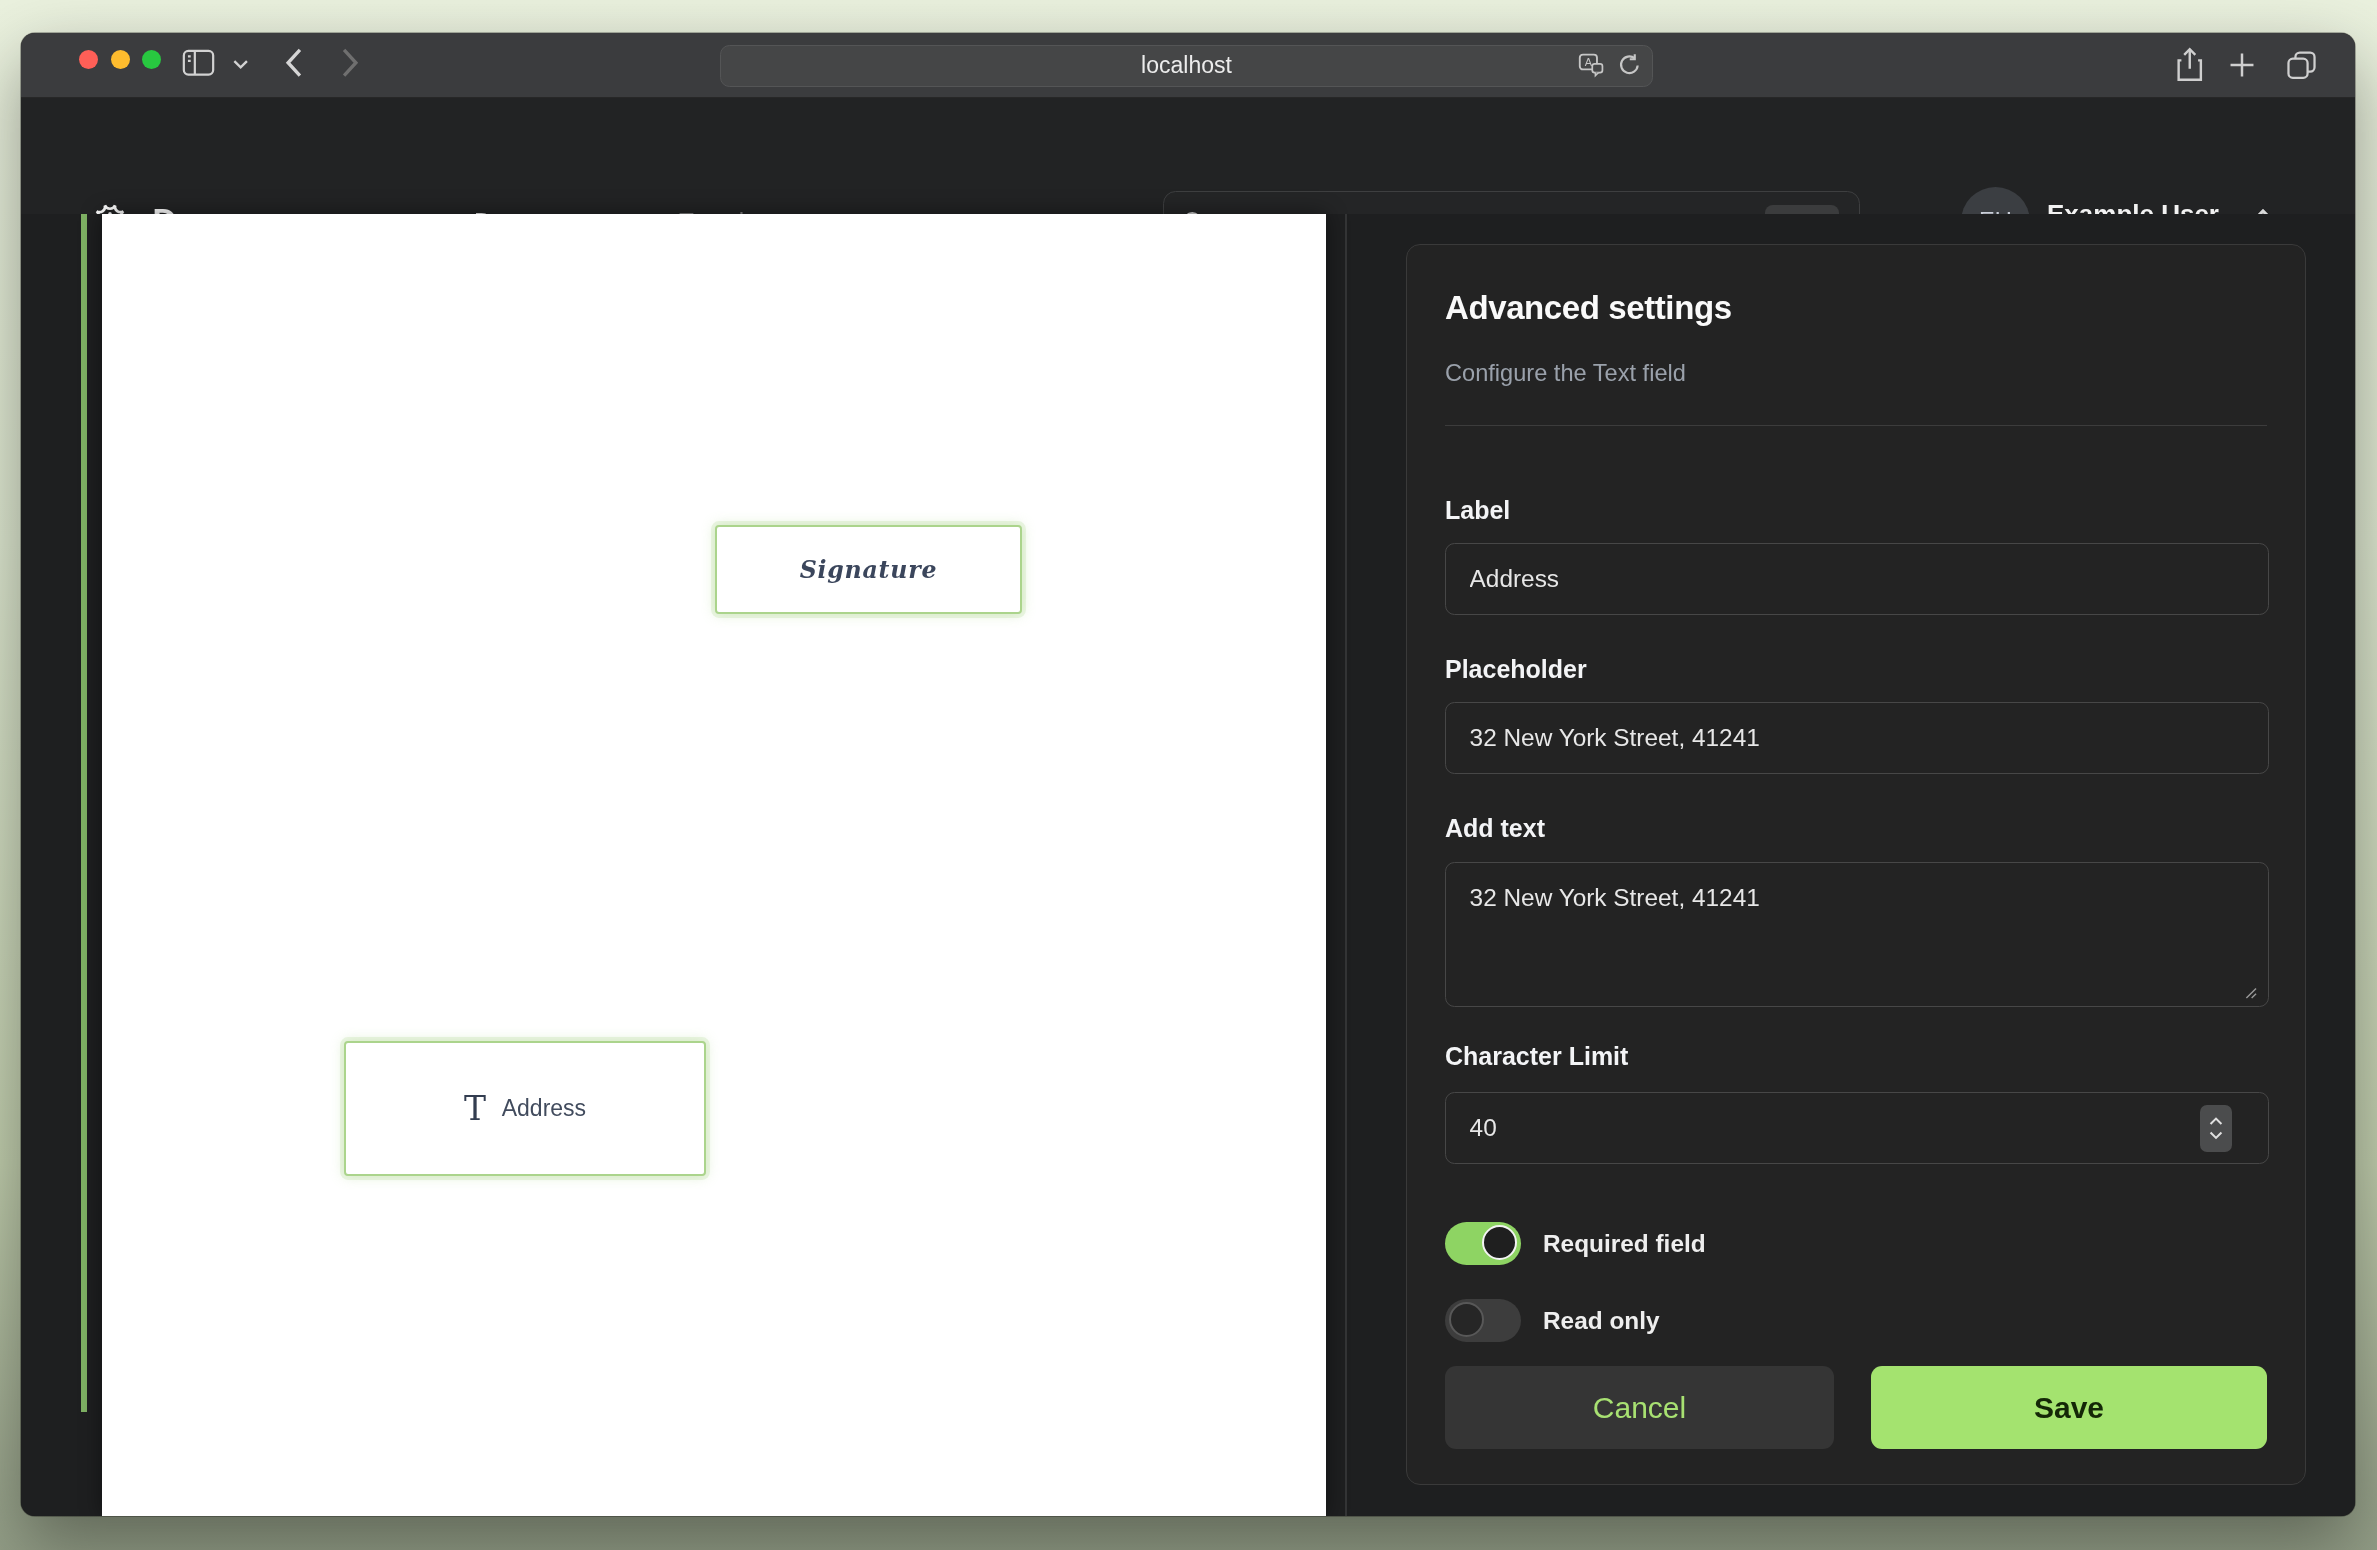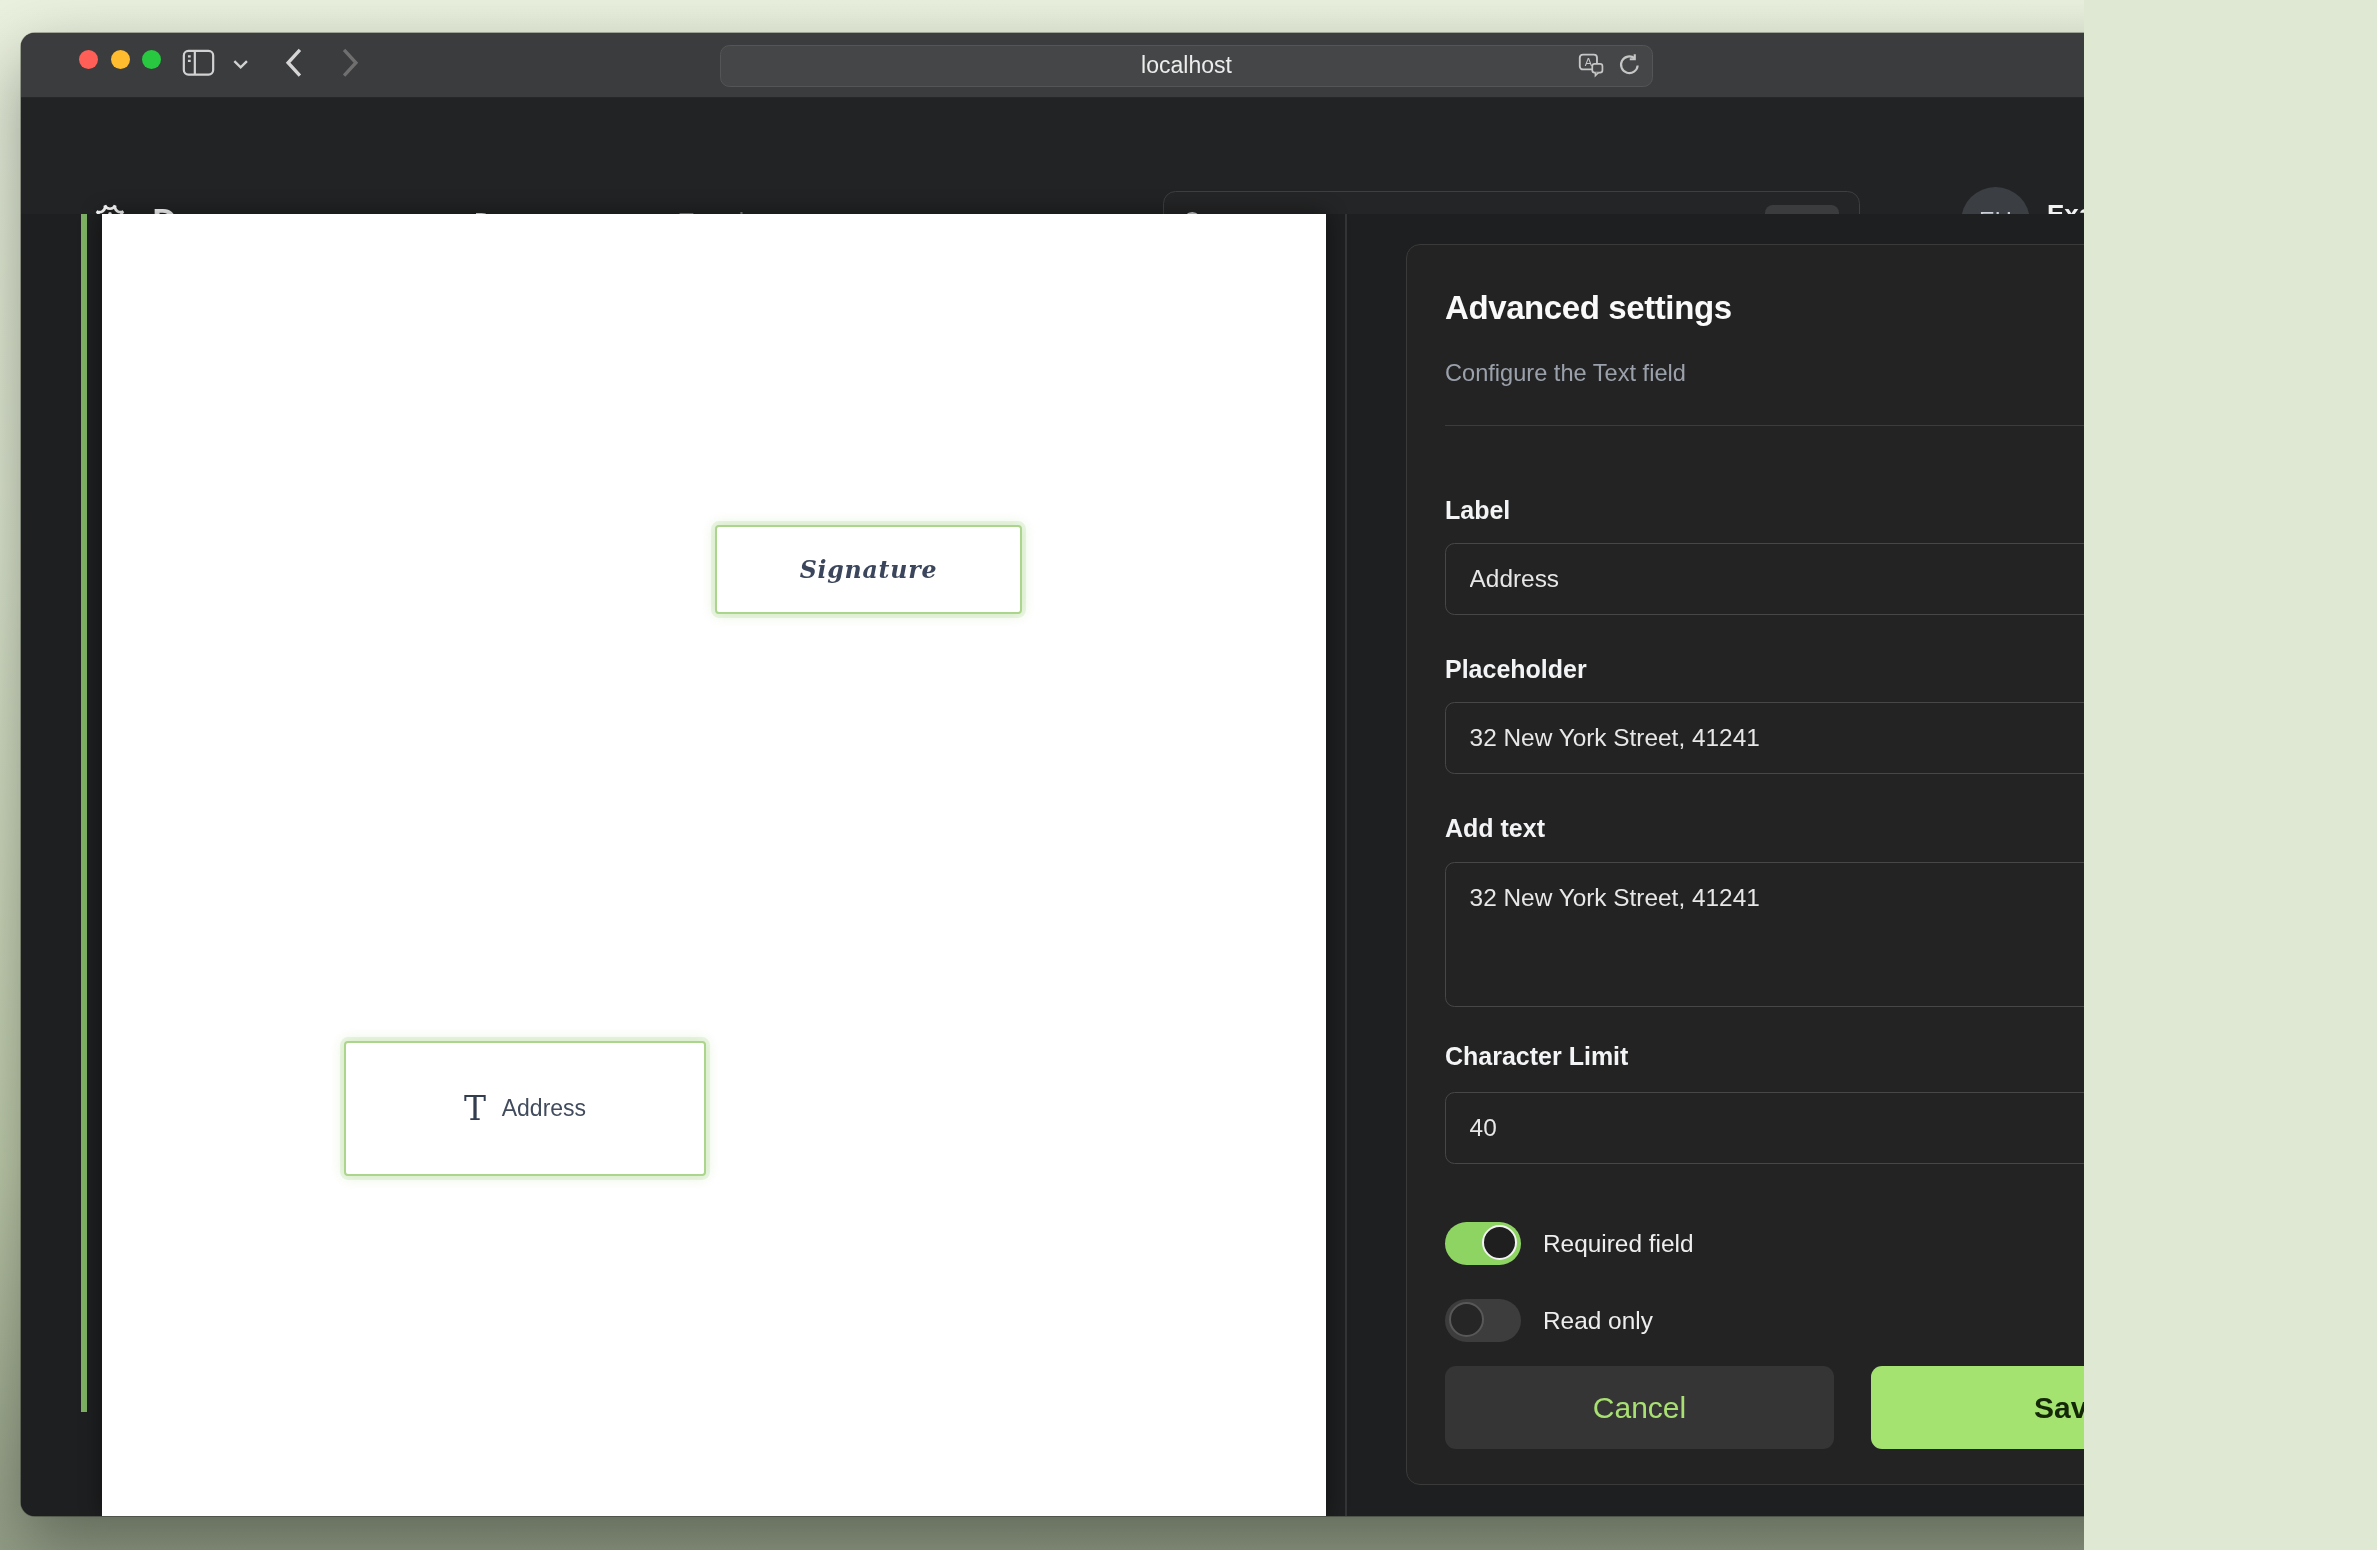--- a/index.html
+++ b/index.html
@@ -1,17 +1,17 @@
 <!DOCTYPE html>
 <html style="font-size:12.6px"><head>
 <meta charset="utf-8">
 <style>
   html,body{margin:0;padding:0;background:#dfe8d2;}
   *{box-sizing:border-box;}
-  #screen{position:relative;width:2084px;height:1551px;overflow:hidden;
+  #screen{position:relative;width:2377px;height:1551px;overflow:hidden;
     background:linear-gradient(180deg,#eaf1de 0%,#dfe9d1 35%,#c2cfae 75%,#939e87 100%);
     font-family:"Liberation Sans","DejaVu Sans",sans-serif;padding-left:16px;}
   .abs{position:absolute;}
   
   #window{position:absolute;left:21px;top:33px;width:2334px;height:1483px;border-radius:14px;
     overflow:hidden;background:#1e1e1e;box-shadow:0 27px 71px rgba(0,0,0,.38),0 0 0 0.8px rgba(0,0,0,.35);}
   #toolbar{position:absolute;left:0;top:0;right:0;height:65px;background:#3b3c3e;border-bottom:0.8px solid #272727;}
   .light{position:absolute;top:16.5px;width:19px;height:19px;border-radius:50%;}
   #url-bar{position:absolute;left:699px;top:11.8px;width:933px;height:42px;background:#454647;
     border:0.8px solid #545556;border-radius:9.5px;color:#ececec;font-size:23px;display:flex;align-items:center;justify-content:center;}
@@ -59,21 +59,21 @@
   .panel-textarea{position:absolute;left:0;width:824px;height:145px;background:#232323;border:1.6px solid #474747;
     border-radius:9.5px;color:#e7e7e7;font-size:24.4px;padding:19px 23.6px;outline:none;resize:none;font-family:inherit;line-height:1.3;}
   #stepper{position:absolute;left:755px;top:860px;width:31.5px;height:47px;background:#4b4c4d;border-radius:7px;
     display:flex;flex-direction:column;align-items:center;justify-content:center;gap:3.2px;}
   .toggle-row{position:absolute;left:0;display:flex;align-items:center;gap:22px;}
   .toggle{position:relative;width:76px;height:43px;border-radius:22px;background:#3d3d3d;flex:0 0 auto;}
   .toggle .knob{position:absolute;left:3.9px;top:3.2px;width:35px;height:35px;border-radius:50%;
     background:#262626;border:2.4px solid #585858;}
   .toggle.on{background:#8ed463;}
   .toggle.on .knob{left:auto;right:3.9px;background:#1f1f1f;border:2.4px solid #f3f3f3;}
-  .toggle-label{font-size:24.4px;font-weight:400;color:#eeeeee;}
+  .toggle-label{font-size:24.4px;font-weight:700;color:#eeeeee;}
   .btn{position:absolute;top:1121px;height:83px;border:none;border-radius:11px;font-size:30px;
     font-family:inherit;display:flex;align-items:center;justify-content:center;cursor:pointer;}
   #cancel-btn{left:0;width:389px;background:#353535;color:#a8e172;font-weight:500;}
   #save-btn{right:0;width:396px;background:#a4e36f;color:#142707;font-weight:600;}
 </style>
 </head>
 <body>
 
 <div id="screen">
   <div id="window">

